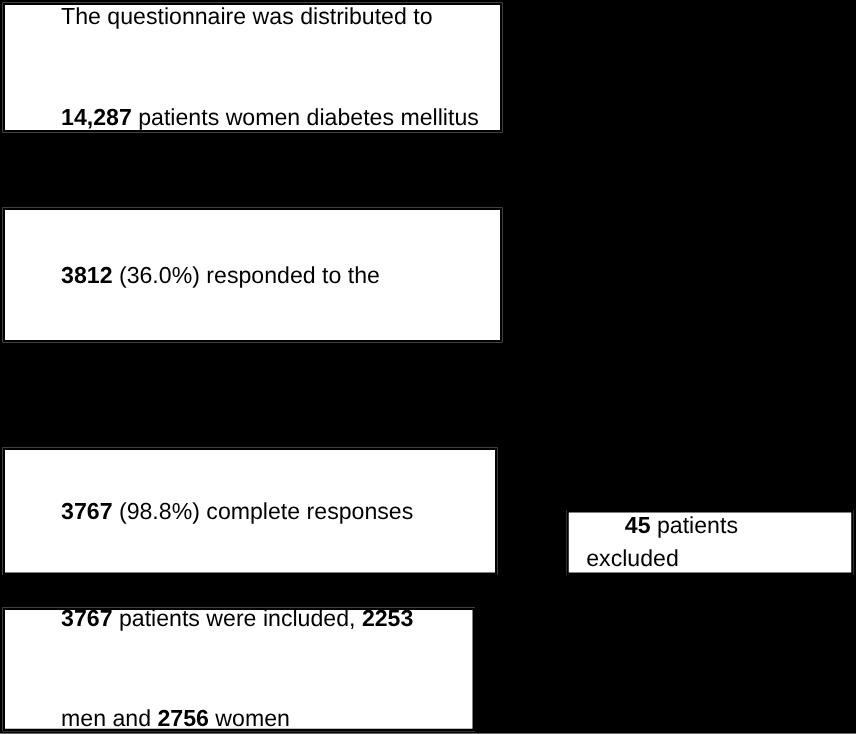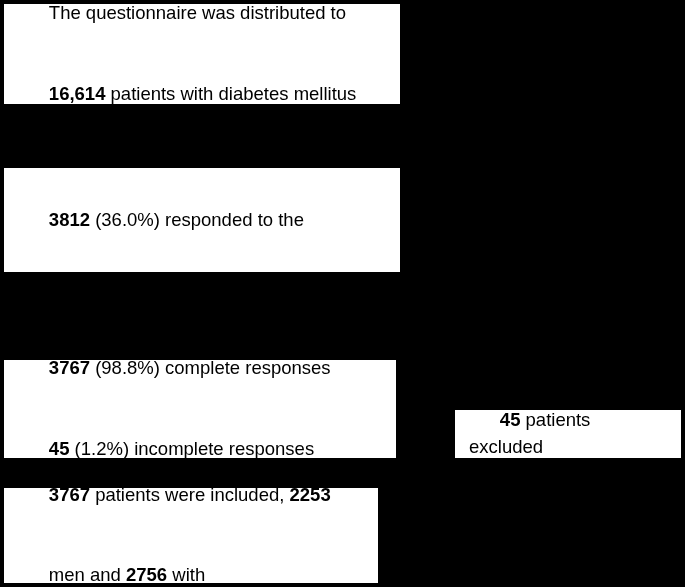--- a/index.html
+++ b/index.html
@@ -71,47 +71,44 @@
     <line x1="190" y1="432" x2="190" y2="480" stroke="#000000" stroke-width="2.5" marker-end="url(#arrowhead)"></line>
 
     <line x1="190" y1="458" x2="447" y2="458" stroke="#000000" stroke-width="2" marker-end="url(#arrowhead)"></line>
   </svg>
 
   <div class="box" id="box-distributed">
     <div class="line">
       <span>The questionnaire was distributed to</span>
     </div>
     <div class="line">
-      <b>16,614</b><span> patients with diabetes mellitus</span>
+      <b>14,287</b><span> patients women diabetes mellitus</span>
     </div>
   </div>
 
   <div class="box" id="box-responded">
     <div class="line">
       <b>3812</b><span> (36.0%) responded to the</span>
     </div>
   </div>
 
   <div class="box" id="box-complete">
     <div class="line">
       <b>3767</b><span> (98.8%) complete responses</span>
-    </div>
-    <div class="line">
-      <b>45</b><span> (1.2%) incomplete responses</span>
     </div>
   </div>
 
   <div class="box" id="box-excluded">
     <div class="line">
       <b>45</b><span> patients excluded</span>
     </div>
   </div>
 
   <div class="box" id="box-included">
     <div class="line">
       <b>3767</b><span> patients were included, </span><b>2253</b>
     </div>
     <div class="line">
-      <span>men and </span><b>2756</b><span> with</span>
+      <span>men and </span><b>2756</b><span> women</span>
     </div>
   </div>
 
 </div>
 
 </body></html>

